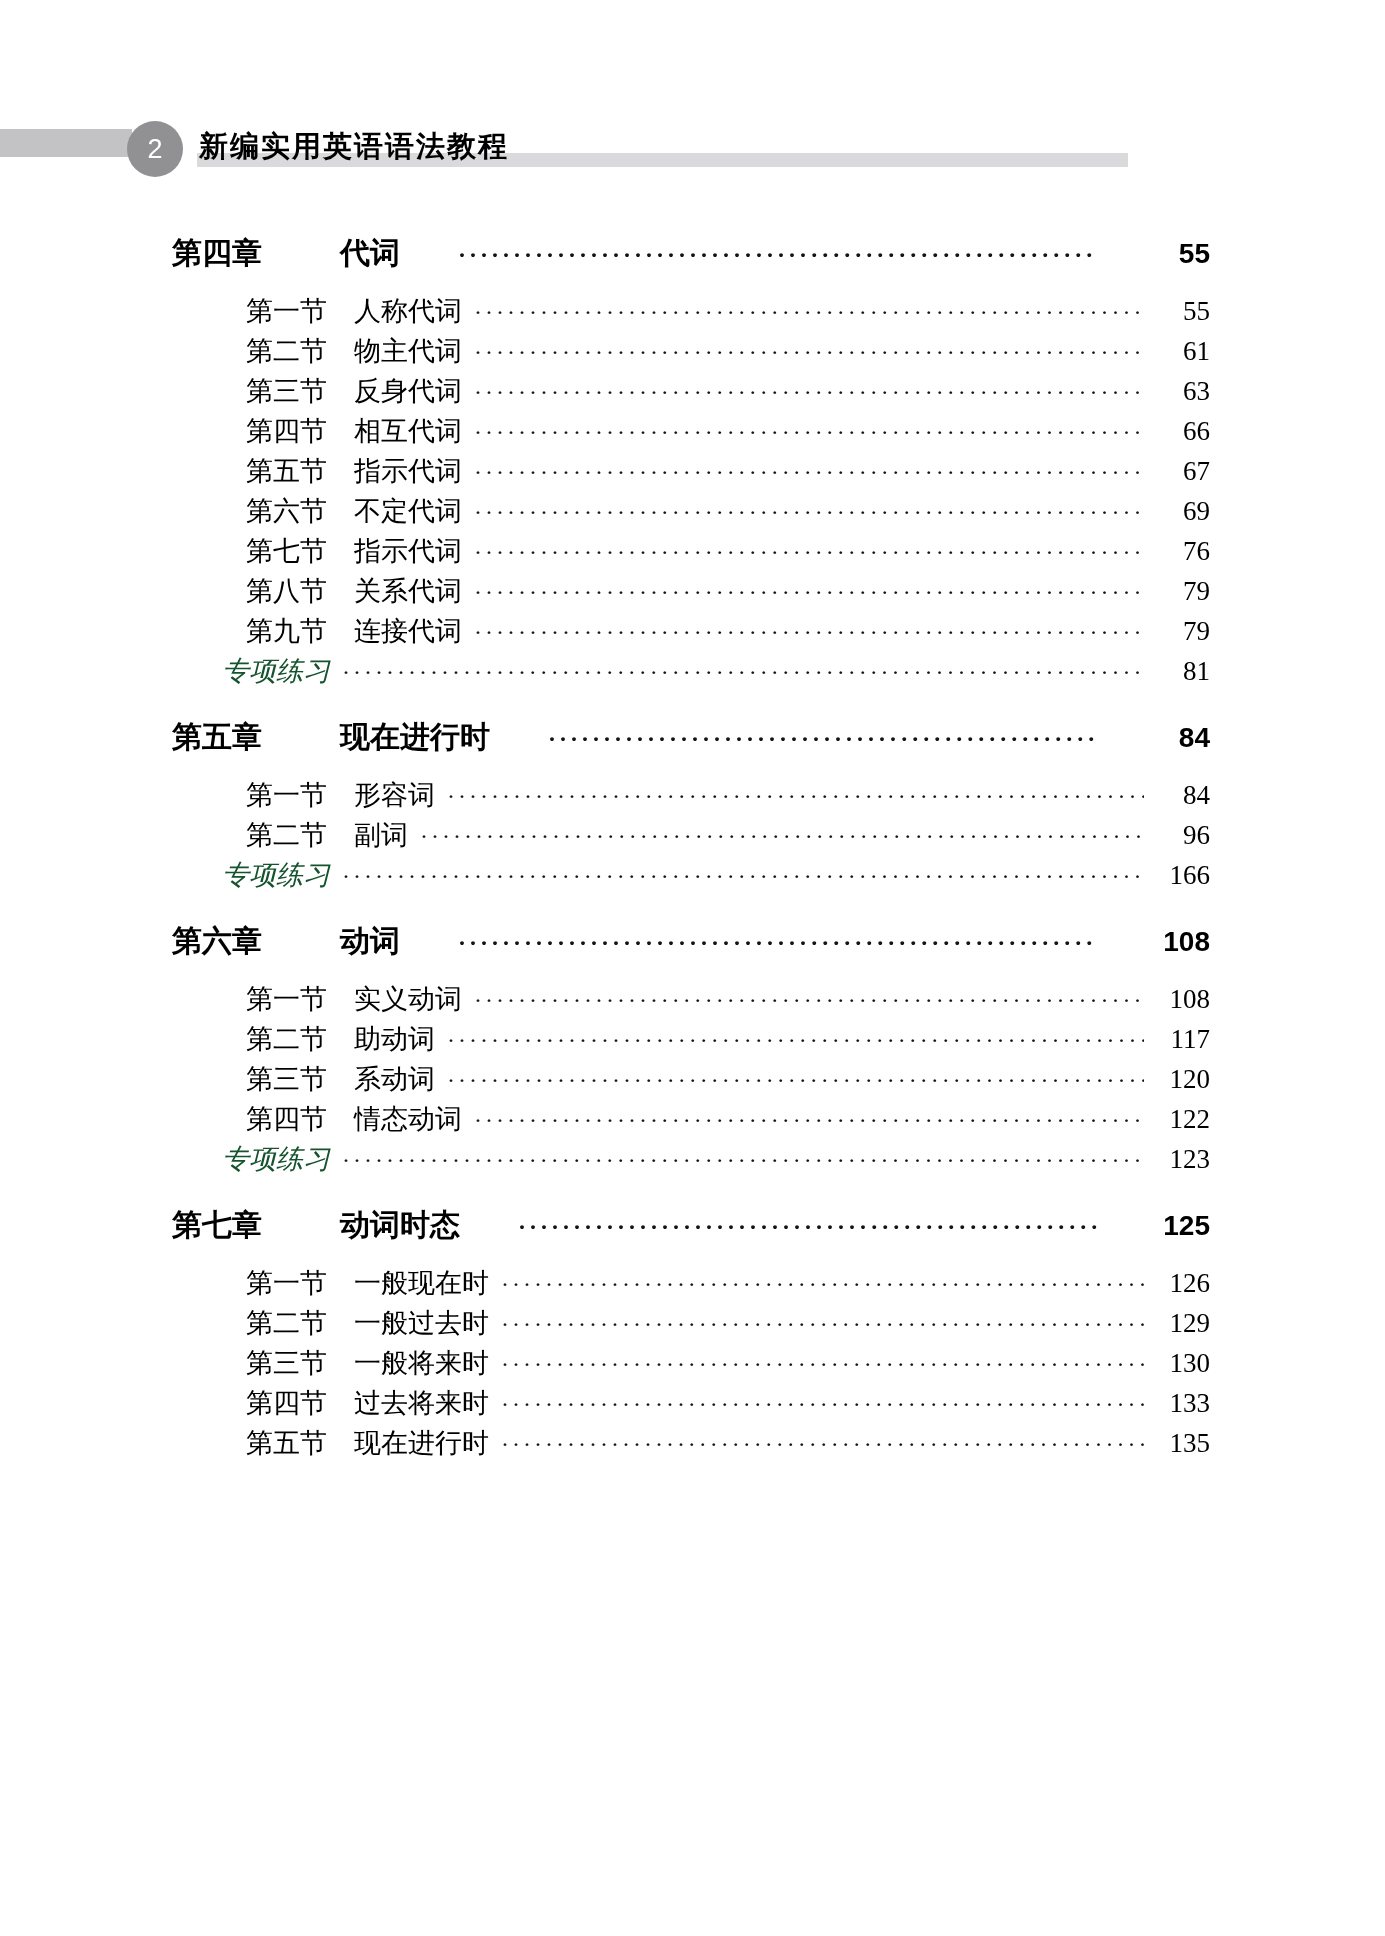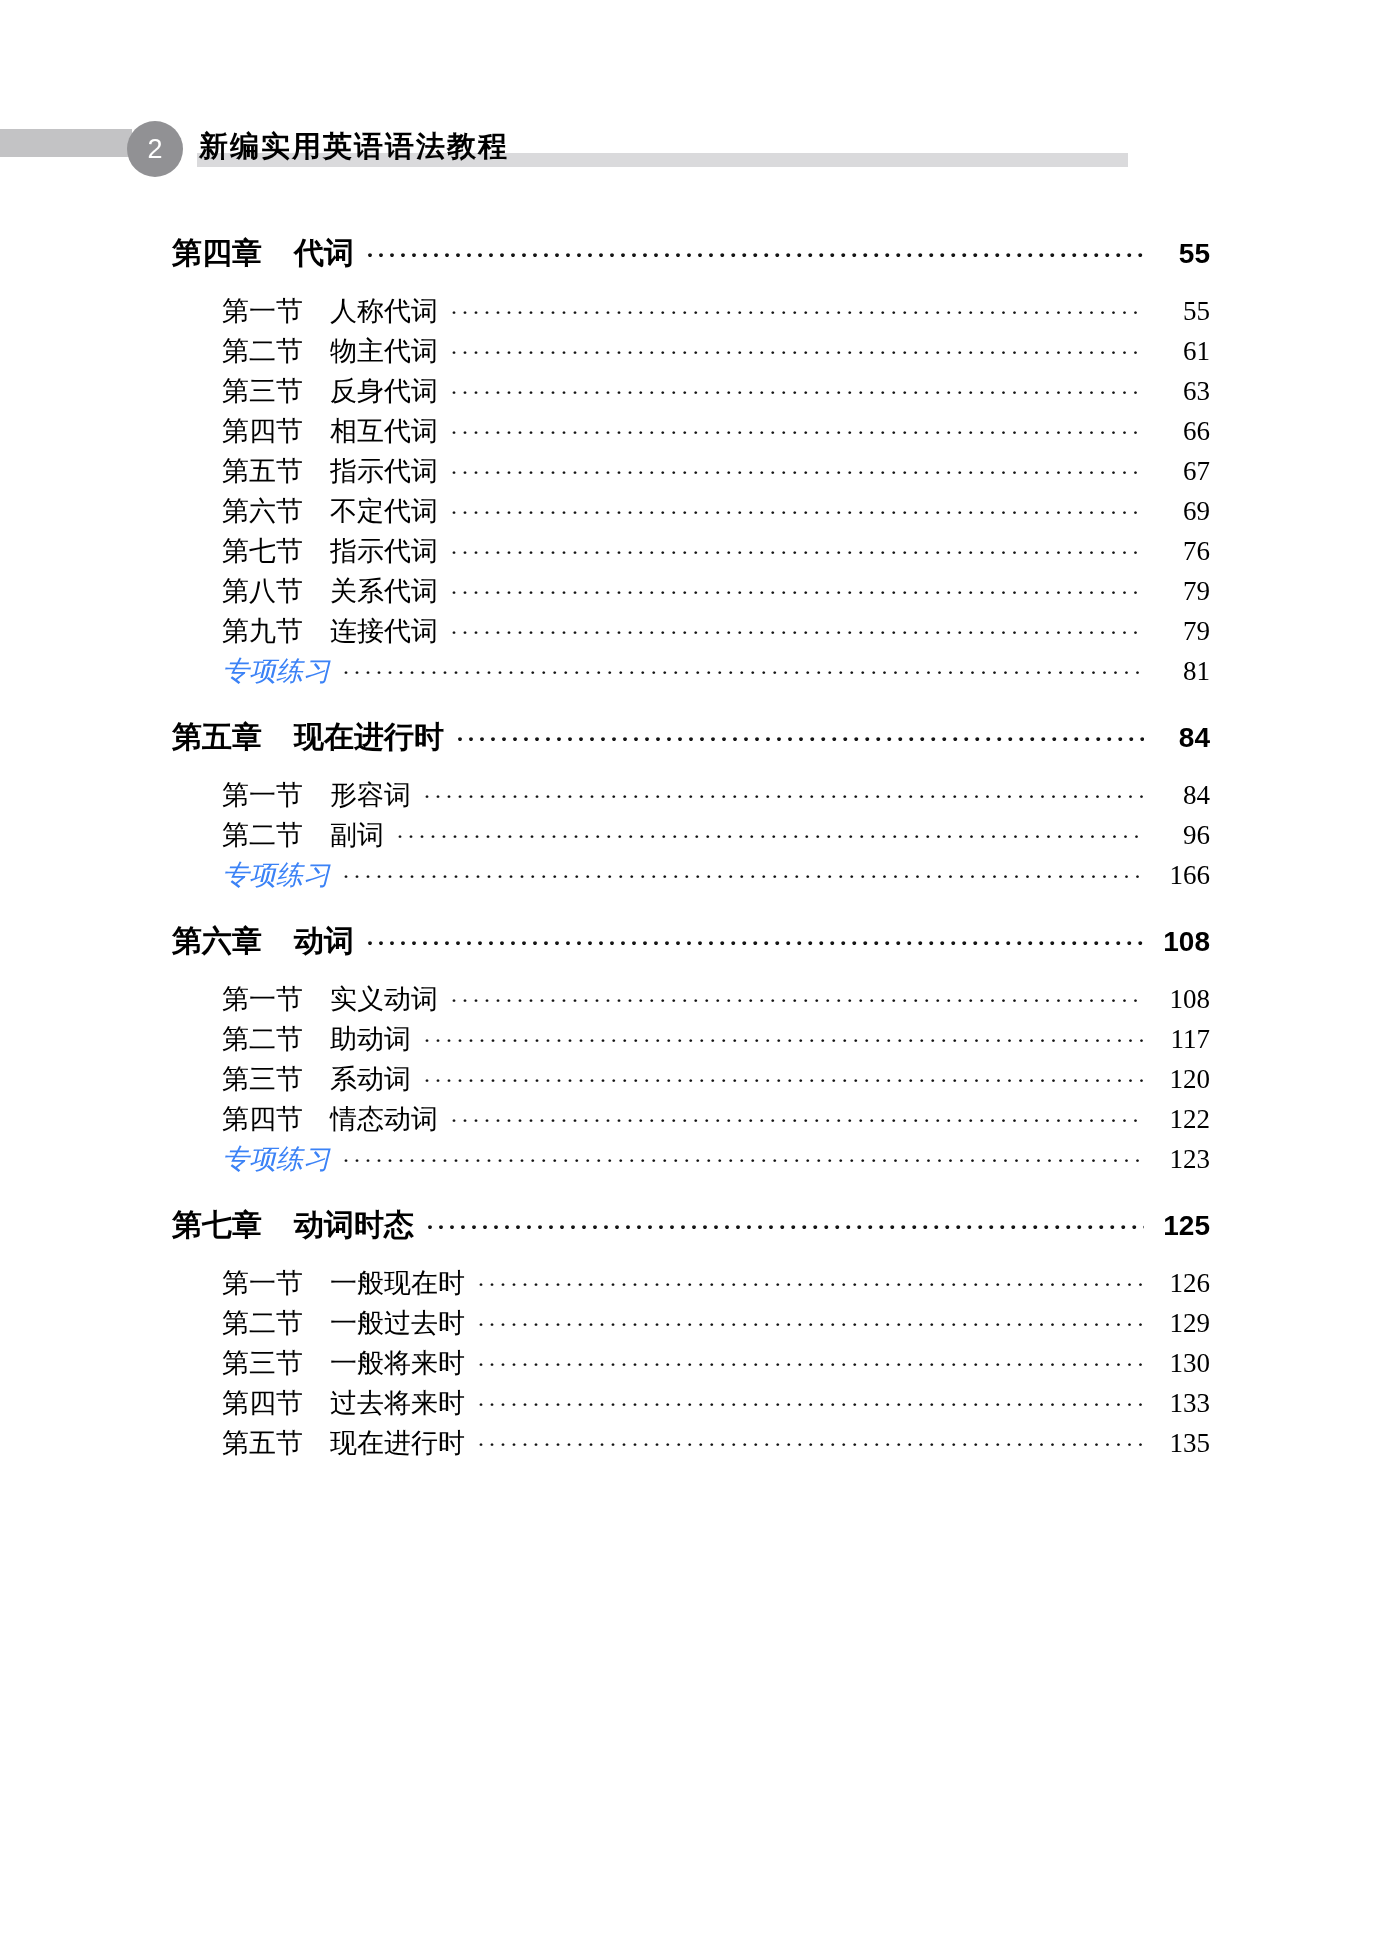--- a/index.html
+++ b/index.html
@@ -54,38 +54,39 @@
 
   .chapter-block { margin-bottom: 6px; }
   .chapter-block + .chapter-block { margin-top: 24px; }
 
   .chapter-row {
     font-family: "Liberation Sans", sans-serif;
     font-weight: bold;
     font-size: 30px;
     line-height: 42px;
     margin-bottom: 16px;
+    gap: 46px;
   }
   .chapter-row .label { margin-right: 32px; }
   .chapter-row .page-num {
     font-family: "Liberation Sans", sans-serif;
     font-weight: bold;
     font-size: 28px;
   }
 
   .section-row {
     font-size: 27px;
     line-height: 39px;
     padding-left: 50px;
   }
-  .section-row .label { margin-right: 27px; }
+  .section-row .label { margin-right: 27px; margin-left: 24px; }
 
   .exercise .title {
     font-style: italic;
-    color: #3b82f6;
+    color: #14532d;
   }
 
   .leader {
     flex: 1;
     overflow: hidden;
     white-space: nowrap;
     font-family: "Liberation Serif", serif;
     font-size: 24px;
     letter-spacing: 3px;
     color: #141414;

